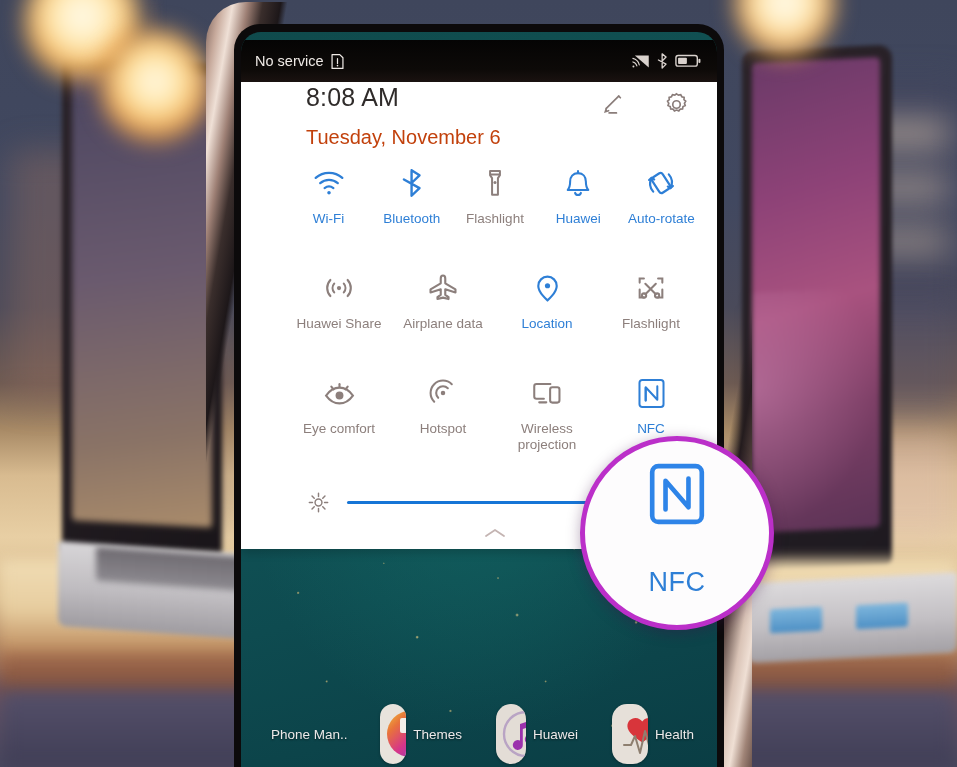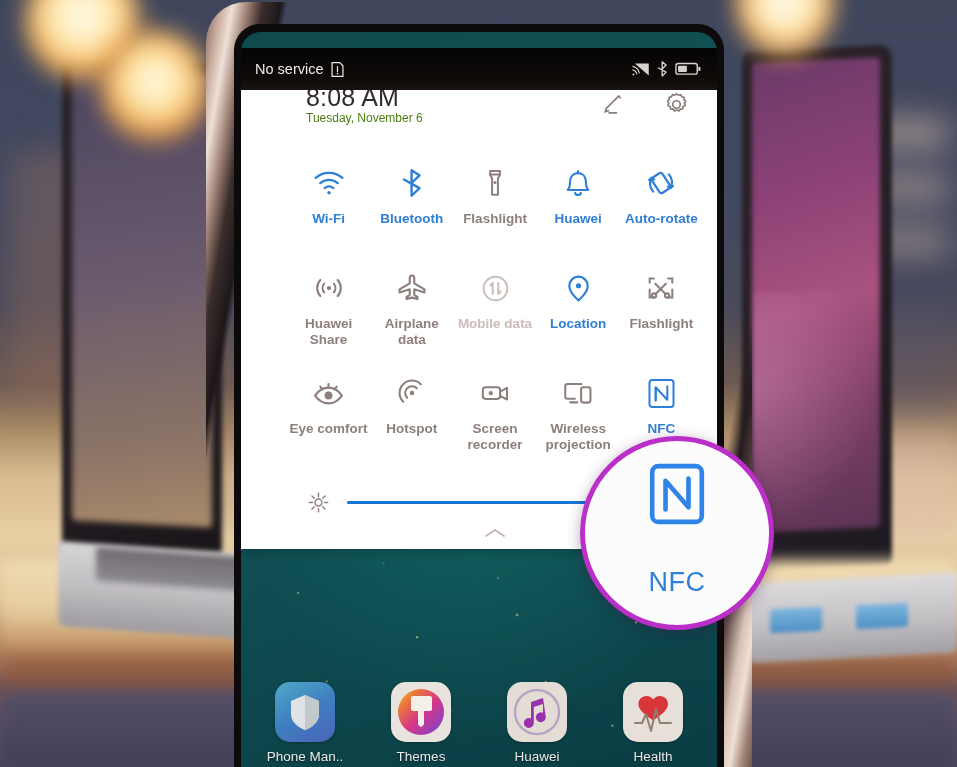--- a/index.html
+++ b/index.html
@@ -131,21 +131,21 @@
   }
   .screen {
     position: absolute; left: 35px; top: 30px; right: 35px; bottom: 0;
     background: #0e0c0d;
     border-radius: 20px 20px 0 0;
     overflow: hidden;
   }
 
   
   .statusbar {
-    position: absolute; left: 0; top: 16px; width: 100%; height: 42px;
+    position: absolute; left: 0; top: 8px; width: 100%; height: 42px;
     display: flex; align-items: center; justify-content: space-between;
     padding: 0 16px 0 14px;
     color: #efeae6;
     font-size: 14.5px;
     background: linear-gradient(to bottom, #050404 0%, #0d0a08 70%, #1a1210 100%);
     z-index: 4;
   }
   .sb-left, .sb-right { display: flex; align-items: center; gap: 6px; }
   .sb-right { gap: 7px; }
 
@@ -171,21 +171,21 @@
       radial-gradient(1.4px 1.4px at 64% 88%, rgba(228,196,120,.65), transparent),
       radial-gradient(1.7px 1.7px at 78% 94%, rgba(238,208,132,.8), transparent),
       radial-gradient(1.2px 1.2px at 30% 72%, rgba(228,196,120,.55), transparent),
       radial-gradient(1.5px 1.5px at 54% 74%, rgba(232,200,126,.6), transparent);
   }
   .dock {
     position: absolute; left: 0; right: 0; bottom: 6px;
     display: flex; justify-content: space-around; align-items: flex-end;
     padding: 0 6px;
   }
-  .dock-app { width: 82px; display: flex; flex-direction: column; align-items: center; gap: 7px; }
+  .dock-app { width: 82px; display: flex; flex-direction: row; align-items: center; gap: 7px; }
   .app-icon { width: 60px; height: 60px; border-radius: 15px; position: relative;
     box-shadow: 0 1px 3px rgba(0,0,0,.28); overflow: hidden; }
   .app-label { font-size: 13.5px; color: #eceaea; text-shadow: 0 1px 2px rgba(0,0,0,.55);
     white-space: nowrap; }
 
   .ic-phonemgr { background: linear-gradient(150deg, #4fa8c8 0%, #3f7fc0 50%, #4a63b8 100%); }
   .ic-themes { background: #e8e3dc; }
   .ic-music  { background: #e3ddd6; }
   .ic-video  { background: linear-gradient(150deg, #e6920f 0%, #d97d07 100%); }
   .ic-health { background: #e6e0d9; }
@@ -199,25 +199,25 @@
     box-shadow: 0 4px 10px rgba(0,0,0,.18);
     overflow: hidden;
     padding-left: 32px;
   }
   .qs-header {
     position: relative; height: 84px;
     padding: 22px 26px 0 33px;
     display: flex; justify-content: space-between; align-items: flex-start;
   }
   .qs-time { font-size: 25px; color: #2f2b2a; letter-spacing: .2px; line-height: 1.05; }
-  .qs-date { font-size: 12px; color: #4d7c0f; margin-top: 1px; }
+  .qs-date { font-size: 20px; color: #c2410c; margin-top: 16px; }
   .qs-header-icons { display: flex; gap: 36px; align-items: center; padding-top: 6px; }
 
   .qs-grid { padding: 8px 14px 0 14px; }
-  .qs-row { display: flex; font-weight: bold; }
+  .qs-row { display: flex; }
   .qs-tile {
     flex: 1; display: flex; flex-direction: column; align-items: center;
     padding-top: 8px; height: 105px;
   }
   .qs-ic { height: 42px; display: flex; align-items: center; justify-content: center; }
   .qs-label {
     margin-top: 7px; font-size: 13.5px; text-align: center; line-height: 1.18;
     max-width: 92px;
   }
   .on  { color: #2e7fd6; }
@@ -470,30 +470,20 @@
               <div class="qs-ic">
                 <svg width="34" height="34" viewBox="0 0 24 24" fill="none" stroke="#8c7f7c" stroke-width="1.5" stroke-linejoin="round">
                   <path d="M12 3.2 c-1.1 0-1.6 1-1.6 2.2 v3.3 L3.2 13 v2.1 l7.2-2.2 v3.9 l-2.3 1.7
                            v1.3 l3.9-1 3.9 1 v-1.3 l-2.3-1.7 v-3.9 l7.2 2.2 V13 l-7.2-4.3 V5.4
                            c0-1.2-.5-2.2-1.6-2.2z"></path>
                 </svg>
               </div>
               <div class="qs-label off">Airplane data</div>
             </div>
 
-            <div class="qs-tile">
-              <div class="qs-ic">
-                <svg width="33" height="33" viewBox="0 0 24 24" fill="none" stroke="#cbbdba" stroke-width="1.45" stroke-linecap="round" stroke-linejoin="round">
-                  <circle cx="12" cy="12" r="8.6"></circle>
-                  <path d="M10 16 V8 M8.3 9.8 L10 8"></path>
-                  <path d="M14 8 v8 M15.7 14.2 L14 16"></path>
-                </svg>
-              </div>
-              <div class="qs-label dim">Mobile data</div>
-            </div>
 
             <div class="qs-tile">
               <div class="qs-ic">
                 <svg width="33" height="33" viewBox="0 0 24 24" fill="none" stroke="#2e7fd6" stroke-width="1.55">
                   <path d="M12 3.4 a6.7 6.7 0 0 0-6.7 6.7 c0 4.9 6.7 10.5 6.7 10.5
                            s6.7-5.6 6.7-10.5 A6.7 6.7 0 0 0 12 3.4z"></path>
                   <circle cx="12" cy="10" r="1.9" fill="#2e7fd6" stroke="none"></circle>
                 </svg>
               </div>
               <div class="qs-label on">Location</div>
@@ -536,30 +526,20 @@
               <div class="qs-ic">
                 <svg width="34" height="34" viewBox="0 0 24 24" fill="none" stroke="#8c7f7c" stroke-width="1.45" stroke-linecap="round">
                   <circle cx="12" cy="12" r="1.6" fill="#8c7f7c" stroke="none"></circle>
                   <path d="M8.6 15.4 a4.8 4.8 0 0 1 0-6.8 a4.8 4.8 0 0 1 6.8 0"></path>
                   <path d="M5.8 18.2 a8.8 8.8 0 0 1 0-12.4 a8.8 8.8 0 0 1 12.4 0"></path>
                 </svg>
               </div>
               <div class="qs-label off">Hotspot</div>
             </div>
 
-            <div class="qs-tile">
-              <div class="qs-ic">
-                <svg width="34" height="34" viewBox="0 0 24 24" fill="none" stroke="#8c7f7c" stroke-width="1.45" stroke-linejoin="round">
-                  <rect x="3.4" y="8" width="12.2" height="8.2" rx="2"></rect>
-                  <path d="M15.6 11 l4.9-2.6 v8.2 L15.6 14 z"></path>
-                  <circle cx="9" cy="12.1" r="1.5" fill="#8c7f7c" stroke="none"></circle>
-                </svg>
-              </div>
-              <div class="qs-label off">Screen recorder</div>
-            </div>
 
             <div class="qs-tile">
               <div class="qs-ic">
                 <svg width="34" height="34" viewBox="0 0 24 24" fill="none" stroke="#8c7f7c" stroke-width="1.45" stroke-linejoin="round" stroke-linecap="round">
                   <path d="M14.4 5.6 H4.6 a1.6 1.6 0 0 0-1.6 1.6 v7.3 a1.6 1.6 0 0 0 1.6 1.6 h5.2"></path>
                   <path d="M6.5 18.6 h5"></path>
                   <rect x="14.2" y="8" width="6.6" height="10.8" rx="1.6"></rect>
                 </svg>
               </div>
               <div class="qs-label off">Wireless projection</div>

